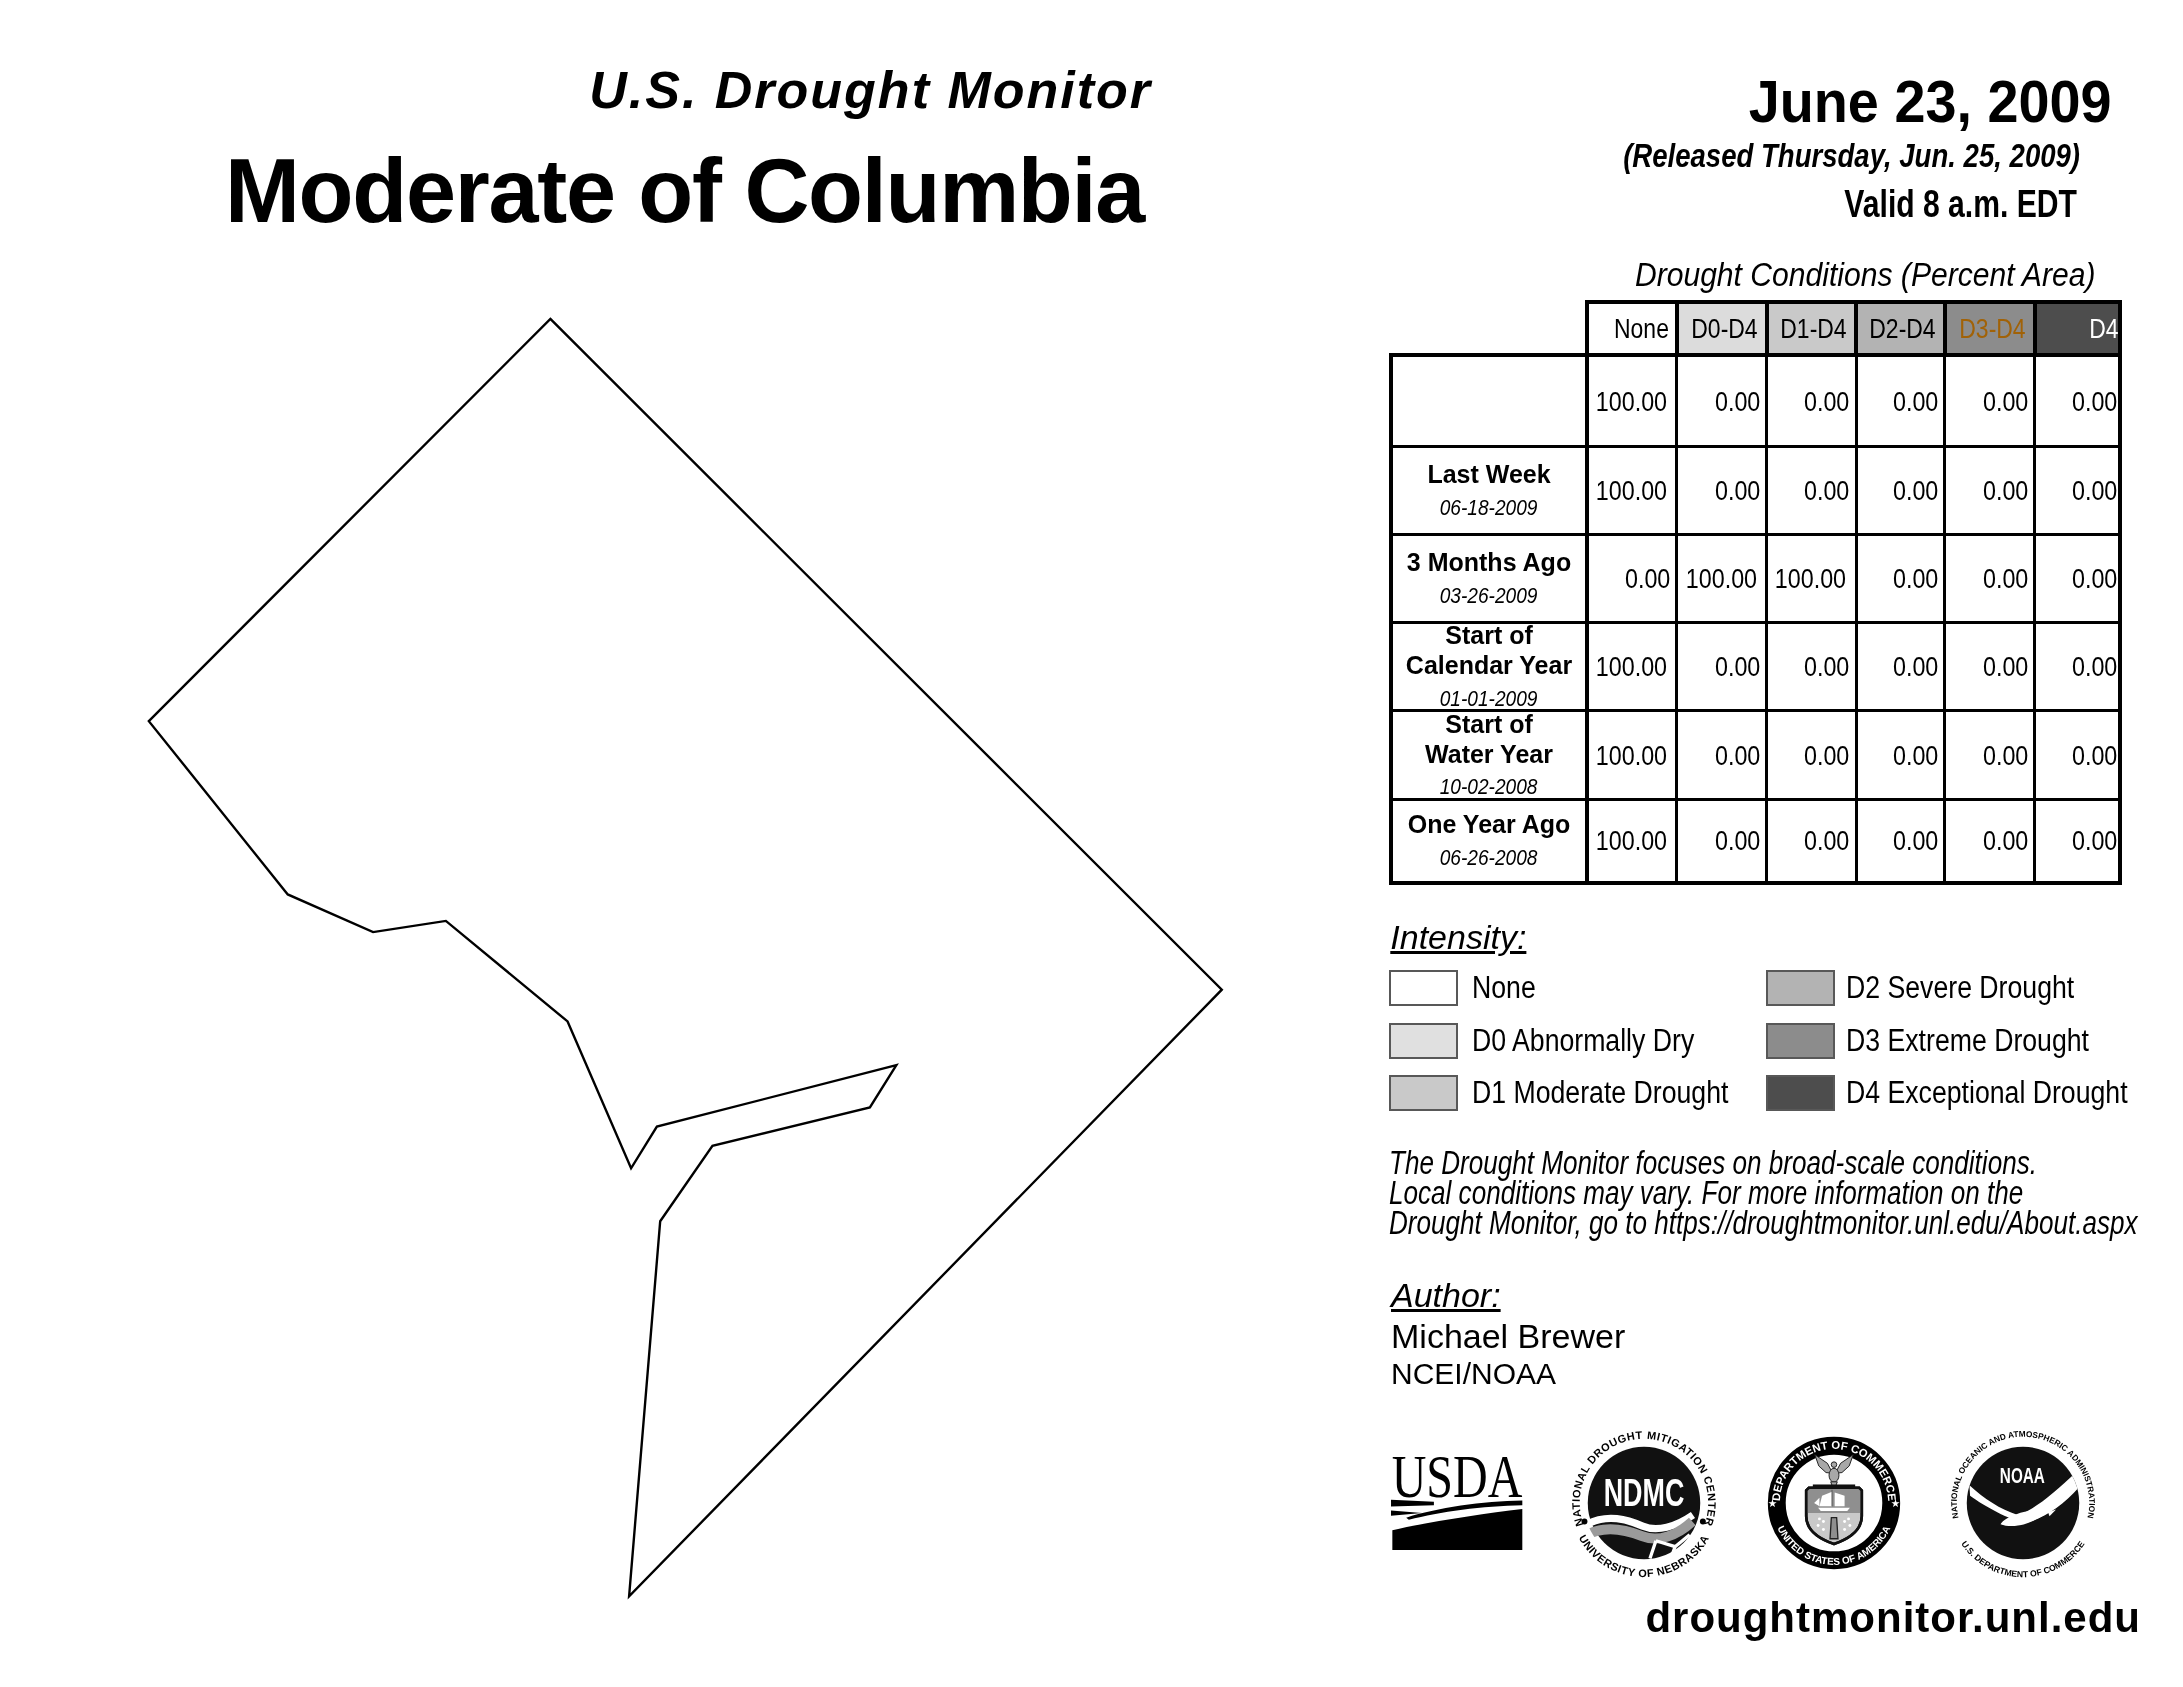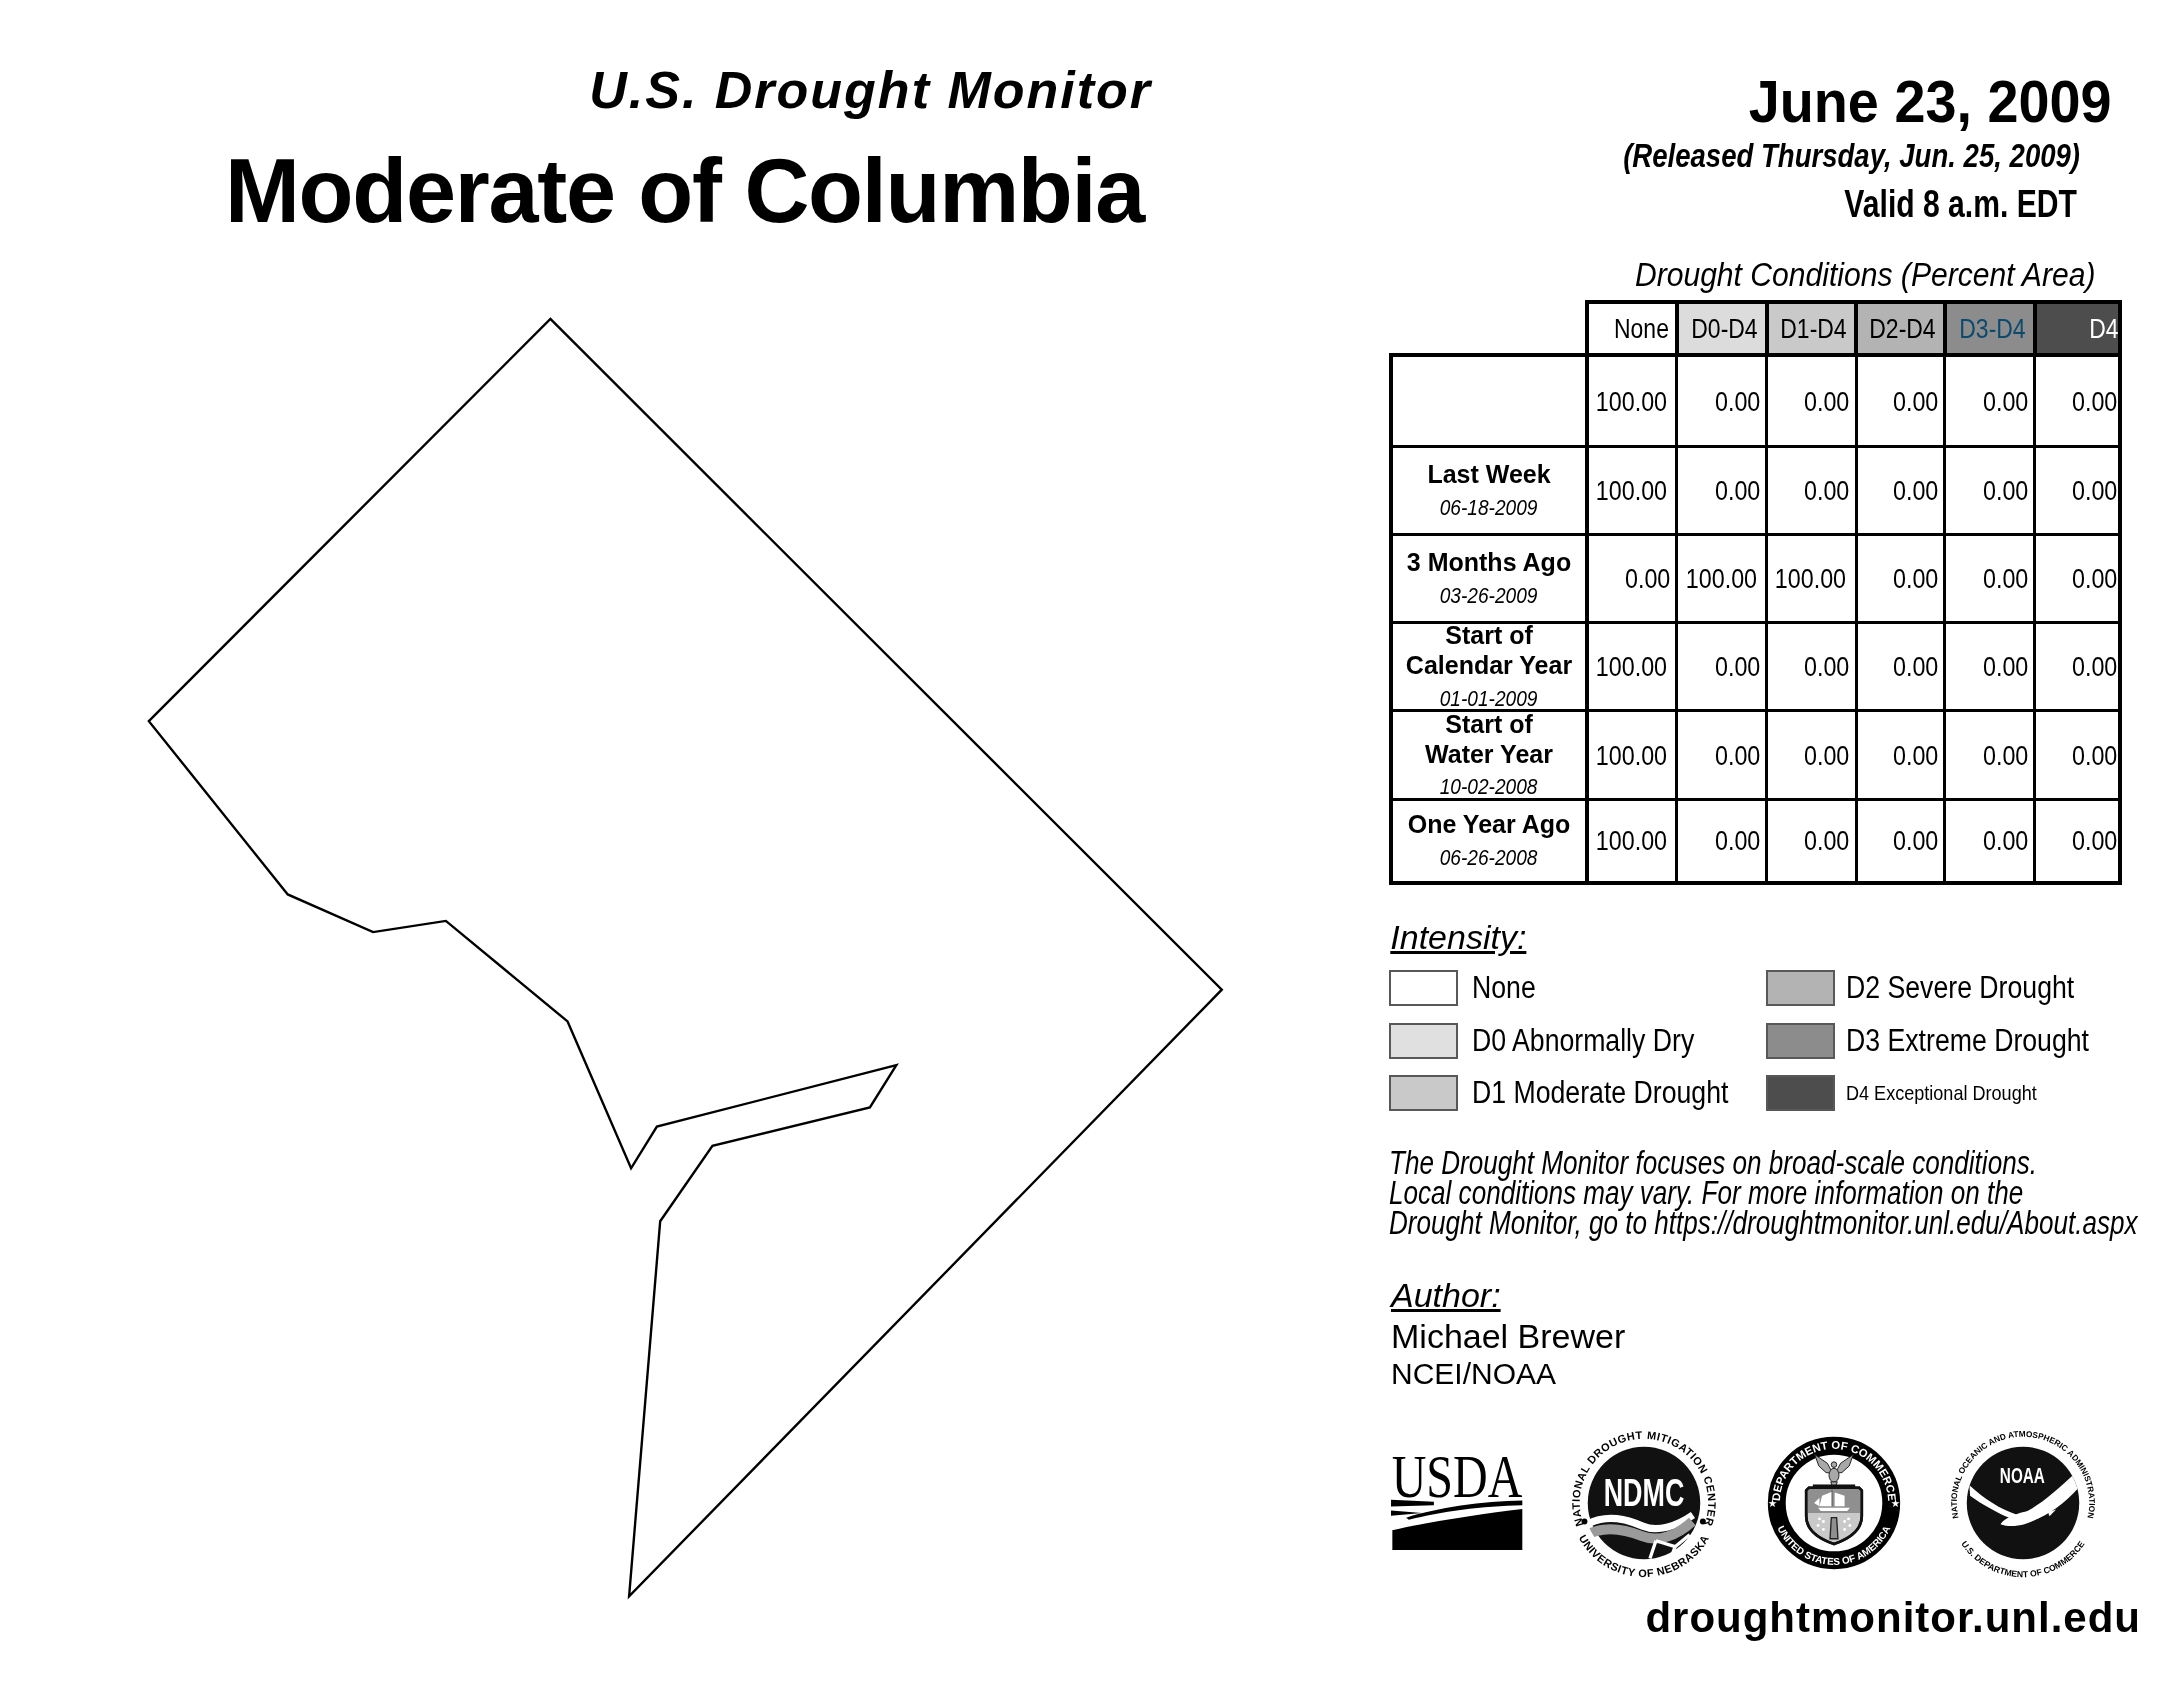--- a/index.html
+++ b/index.html
@@ -45,21 +45,21 @@
 <div class="abs" style="left:644px;top:0;width:89px;height:57px;background:#4d4d4d"></div>
 
 <div class="abs ctr" style="left:196px;top:0;width:90px;height:57px;line-height:57px;font-size:28px;color:#000"><span class="nw">None</span></div>
 
 <div class="abs ctr" style="left:286px;top:0;width:90px;height:57px;line-height:57px;font-size:28px;color:#000"><span class="nw">D0-D4</span></div>
 
 <div class="abs ctr" style="left:376px;top:0;width:89px;height:57px;line-height:57px;font-size:28px;color:#000"><span class="nw">D1-D4</span></div>
 
 <div class="abs ctr" style="left:465px;top:0;width:89px;height:57px;line-height:57px;font-size:28px;color:#000"><span class="nw">D2-D4</span></div>
 
-<div class="abs ctr" style="left:554px;top:0;width:90px;height:57px;line-height:57px;font-size:28px;color:#0c4a6e"><span class="nw">D3-D4</span></div>
+<div class="abs ctr" style="left:554px;top:0;width:90px;height:57px;line-height:57px;font-size:28px;color:#a16207"><span class="nw">D3-D4</span></div>
 
 <div class="abs ctr" style="left:644px;top:0;width:89px;height:57px;line-height:57px;font-size:28px;color:#fff"><span class="nw">D4</span></div>
 
 <div class="abs" style="left:196px;top:0;width:537px;height:4px;background:#000"></div>
 <div class="abs" style="left:196px;top:0;width:4px;height:57px;background:#000"></div>
 <div class="abs" style="left:286px;top:0;width:4px;height:57px;background:#000"></div>
 <div class="abs" style="left:376px;top:0;width:4px;height:57px;background:#000"></div>
 <div class="abs" style="left:465px;top:0;width:4px;height:57px;background:#000"></div>
 <div class="abs" style="left:554px;top:0;width:4px;height:57px;background:#000"></div>
 <div class="abs" style="left:644px;top:0;width:4px;height:57px;background:#000"></div>
@@ -170,21 +170,21 @@
 <div class="abs" style="left:377px;top:56px;width:69px;height:36px;background:#b3b3b3;border:2.6px solid #585858"></div>
 
 <div class="abs" style="left:457px;top:56px;height:36px;line-height:36px;font-size:31px"><span style="display:inline-block;transform:scaleX(0.86);transform-origin:left center">D2 Severe Drought</span></div>
 
 <div class="abs" style="left:377px;top:109px;width:69px;height:36px;background:#8c8c8c;border:2.6px solid #585858"></div>
 
 <div class="abs" style="left:457px;top:109px;height:36px;line-height:36px;font-size:31px"><span style="display:inline-block;transform:scaleX(0.86);transform-origin:left center">D3 Extreme Drought</span></div>
 
 <div class="abs" style="left:377px;top:161px;width:69px;height:36px;background:#4d4d4d;border:2.6px solid #585858"></div>
 
-<div class="abs" style="left:457px;top:161px;height:36px;line-height:36px;font-size:21px"><span style="display:inline-block;transform:scaleX(0.86);transform-origin:left center">D4 Exceptional Drought</span></div>
+<div class="abs" style="left:457px;top:161px;height:36px;line-height:36px;font-size:31px"><span style="display:inline-block;transform:scaleX(0.86);transform-origin:left center">D4 Exceptional Drought</span></div>
 </div>
 
 <div class="abs" style="left:1389px;top:1147px;width:1059px;font-size:34px;font-style:italic;line-height:30px;transform:scaleX(0.767);transform-origin:left top;white-space:nowrap">The Drought Monitor focuses on broad-scale conditions.<br>Local conditions may vary. For more information on the<br>Drought Monitor, go to https://droughtmonitor.unl.edu/About.aspx</div>
 
 <div class="abs" style="left:1391px;top:1278px;font-size:34px;font-style:italic;text-decoration:underline;line-height:34px">Author:</div>
 
 <div class="abs" style="left:1391px;top:1321px;font-size:34px;line-height:30px">Michael Brewer</div>
 
 <div class="abs" style="left:1391px;top:1359px;font-size:30px;line-height:30px">NCEI/NOAA</div>
 

